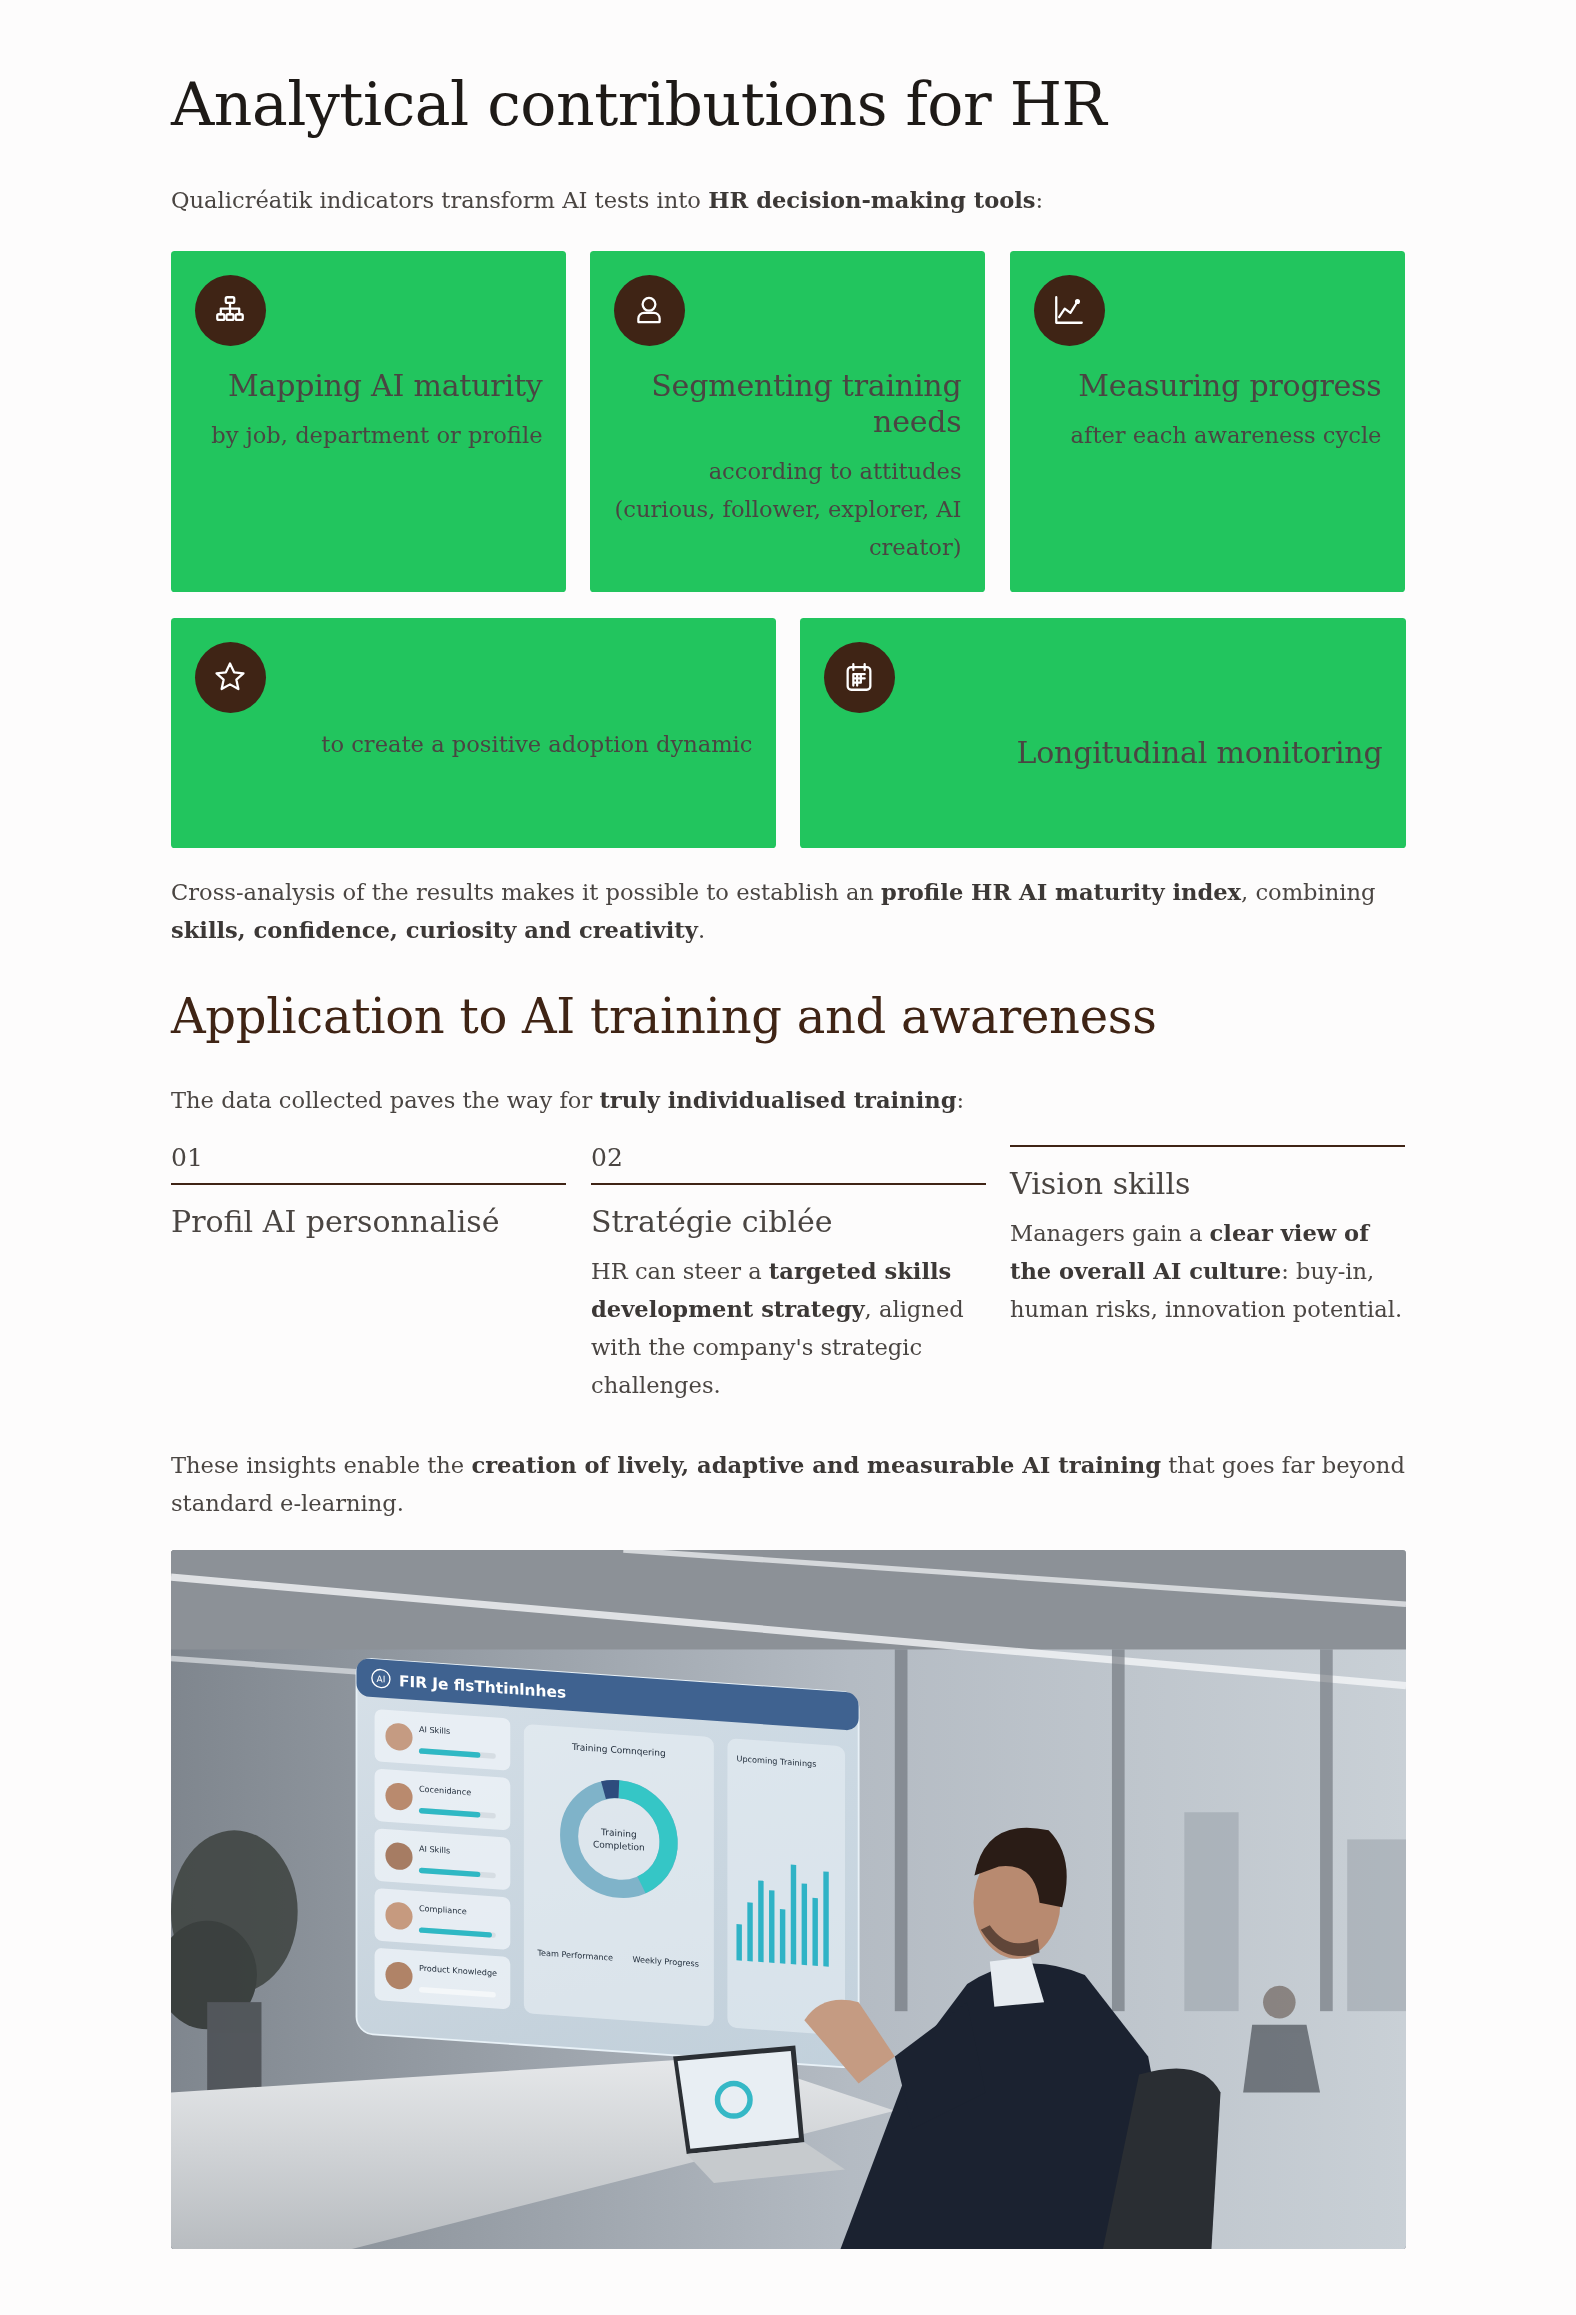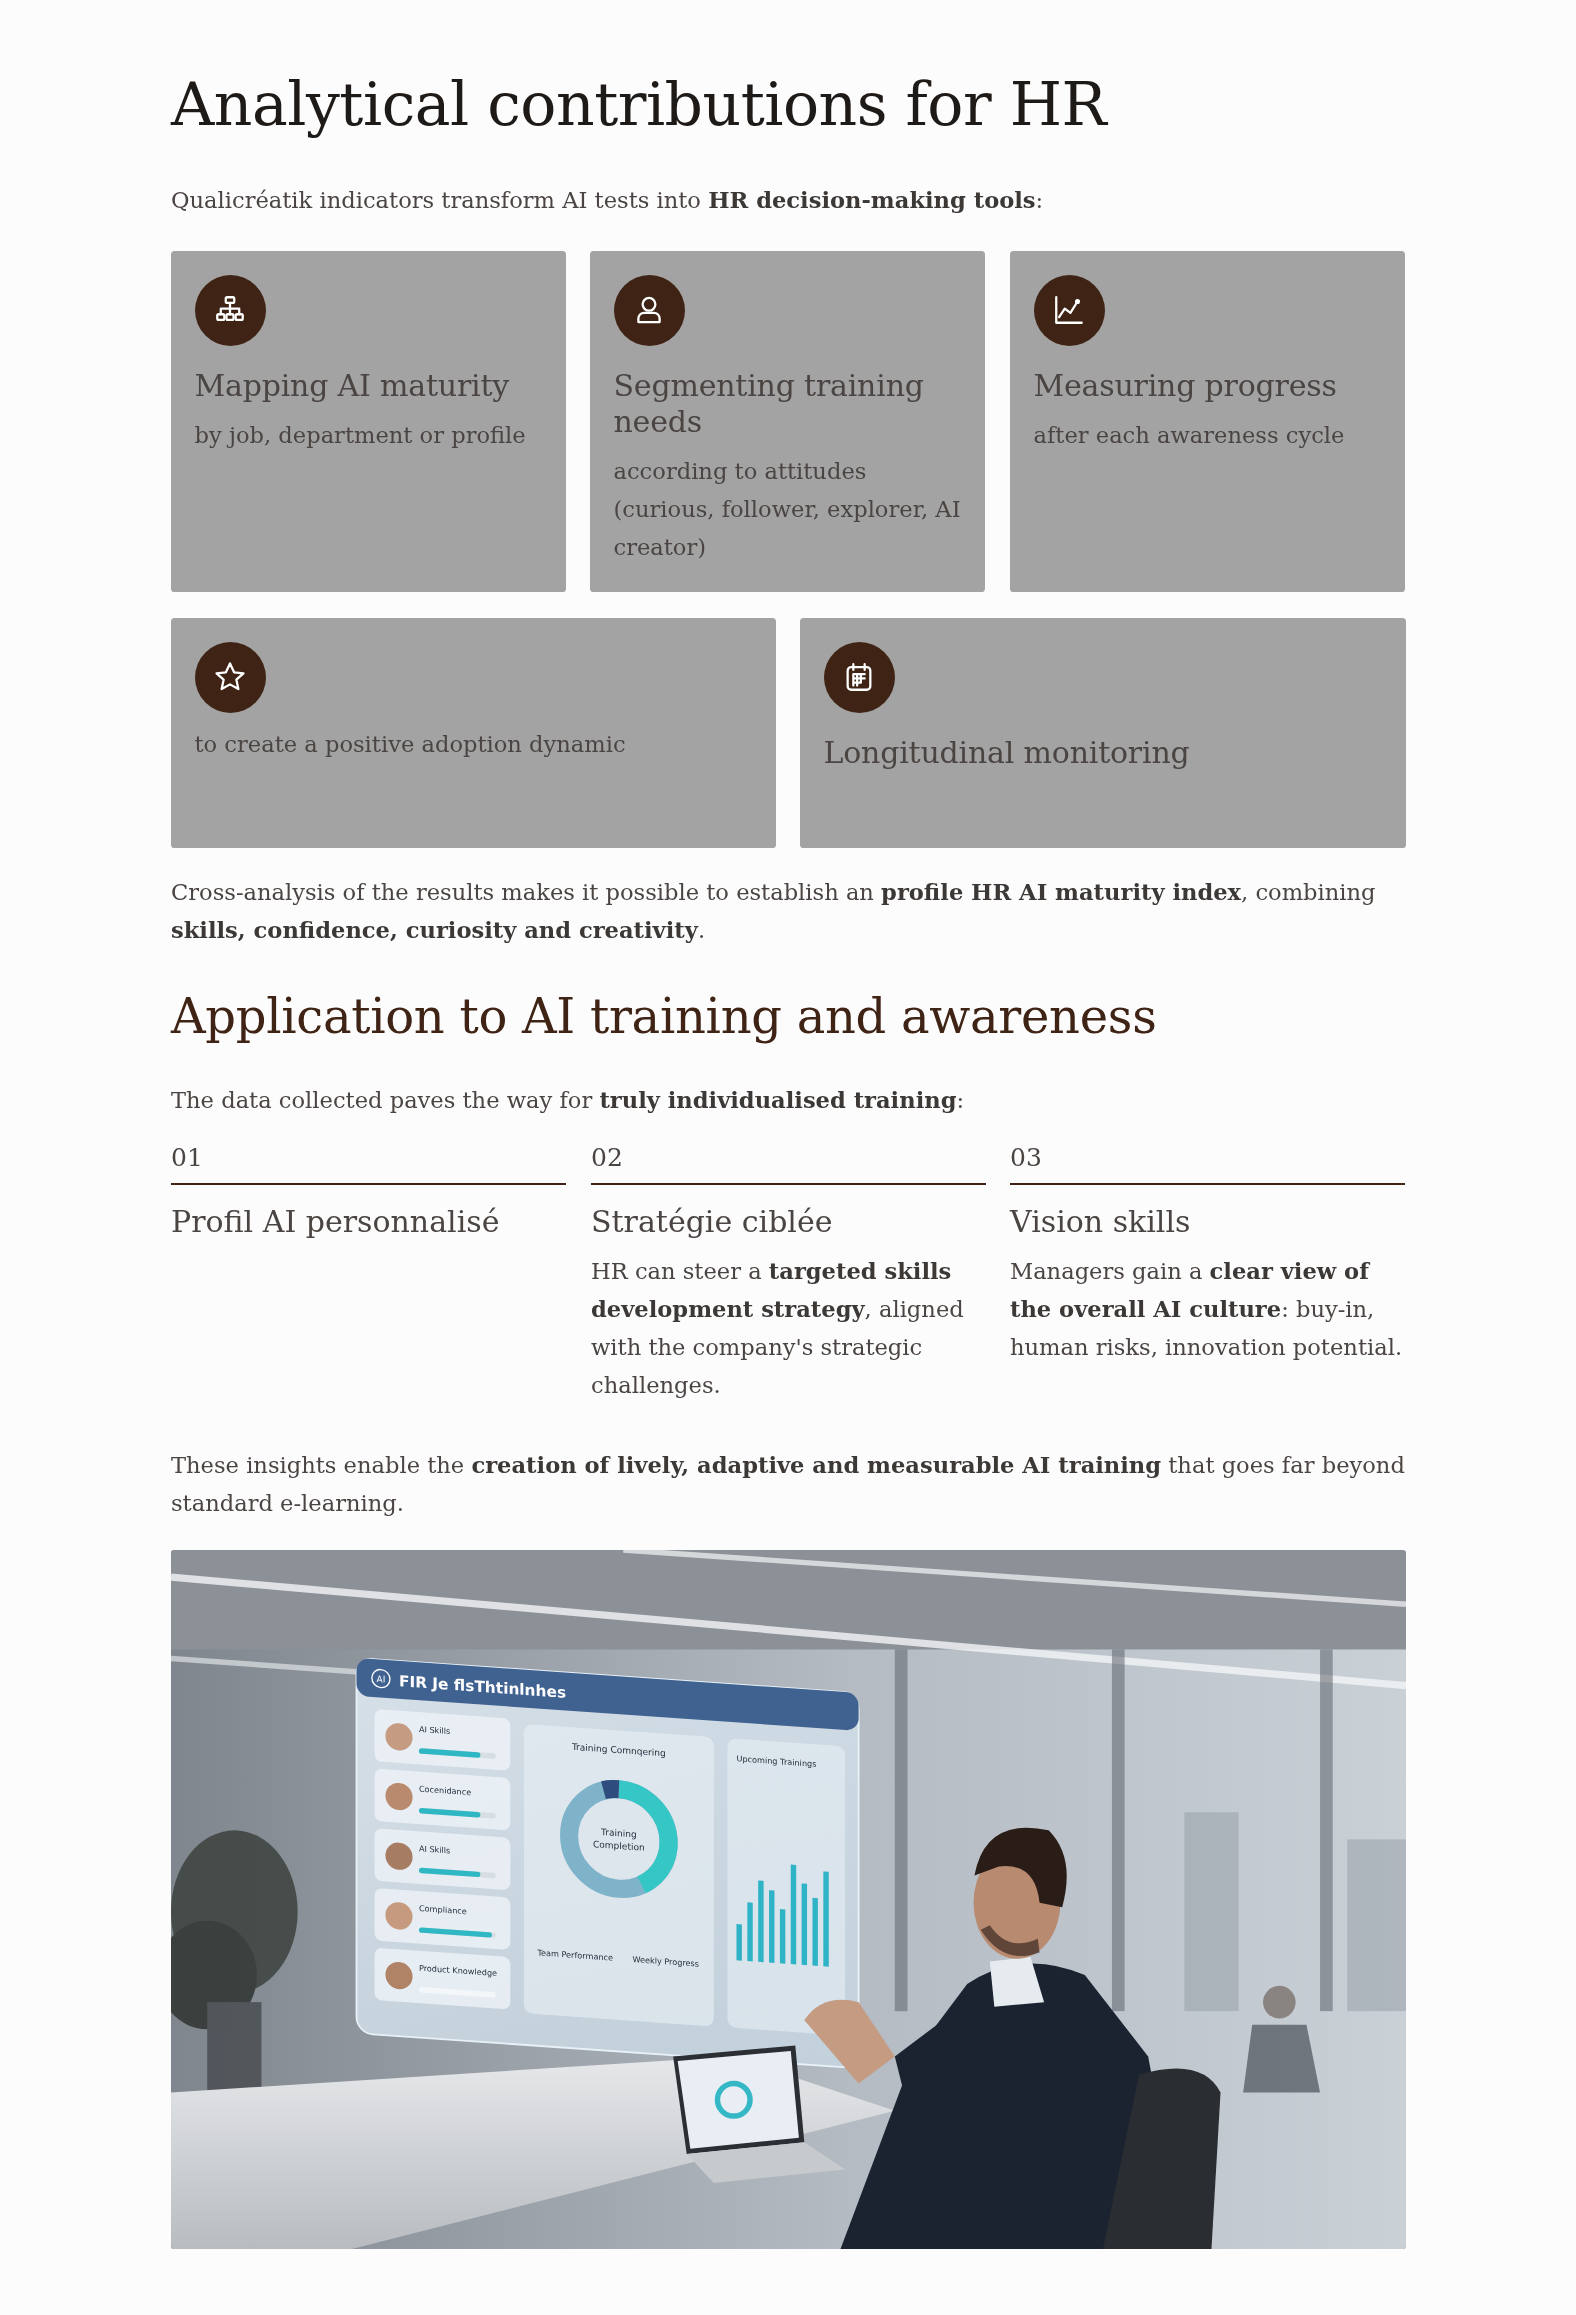--- a/index.html
+++ b/index.html
@@ -14,22 +14,23 @@
 
   h1.title {
     position: absolute; top: 71px; left: 0;
     font-size: 60px; font-weight: 400; color: #1e1a17;
     letter-spacing: -0.5px; line-height: 1.1; white-space: nowrap;
   }
   p.lead { position: absolute; left: 0; font-size: 22.6px; line-height: 38px; color: #4a4542; }
   p.lead b, .card-text b, .step-text b { color: #3c3836; font-weight: 700; }
 
   .card {
-    position: absolute; background: #a3a3a3; border-radius: 3.6px;
+    position: absolute; background: #22c55e; border-radius: 3.6px;
     padding: 23.5px 23.5px 18px 23.5px;
+    text-align: right;
   }
   .card .icon {
     width: 71px; height: 71px; border-radius: 50%;
     background: #3f2415; display: flex; align-items: center; justify-content: center;
   }
   .card .icon svg { width: 34px; height: 34px; stroke: #fff; fill: none; stroke-width: 1.6; stroke-linecap: round; stroke-linejoin: round; }
   .card-title { margin-top: 22px; font-size: 30px; line-height: 36px; color: #4a4542; font-weight: 400; letter-spacing: -0.2px; }
   .card-text { margin-top: 12.7px; font-size: 22.6px; line-height: 38px; color: #4a4542; }
 
   h2.section {
@@ -134,21 +135,20 @@
   </div>
 
   <div class="step" style="left:420px;">
     <div class="step-num">02</div>
     <div class="step-rule"></div>
     <div class="step-title">Stratégie ciblée</div>
     <div class="step-text"><span>HR can steer a </span><b>targeted skills development strategy</b><span>, aligned with the company's strategic challenges.</span></div>
   </div>
 
   <div class="step" style="left:839px;">
-    <div class="step-num">03</div>
     <div class="step-rule"></div>
     <div class="step-title">Vision skills</div>
     <div class="step-text"><span>Managers gain a </span><b>clear view of the overall AI culture</b><span>: buy-in, human risks, innovation potential.</span></div>
   </div>
 
   <p class="lead" style="top:1446px; width:1235px;">
     <span>These insights enable the </span><b>creation of lively, adaptive and measurable AI training</b><span> that goes far beyond standard e-learning.</span>
   </p>
 
   <div class="photo">

